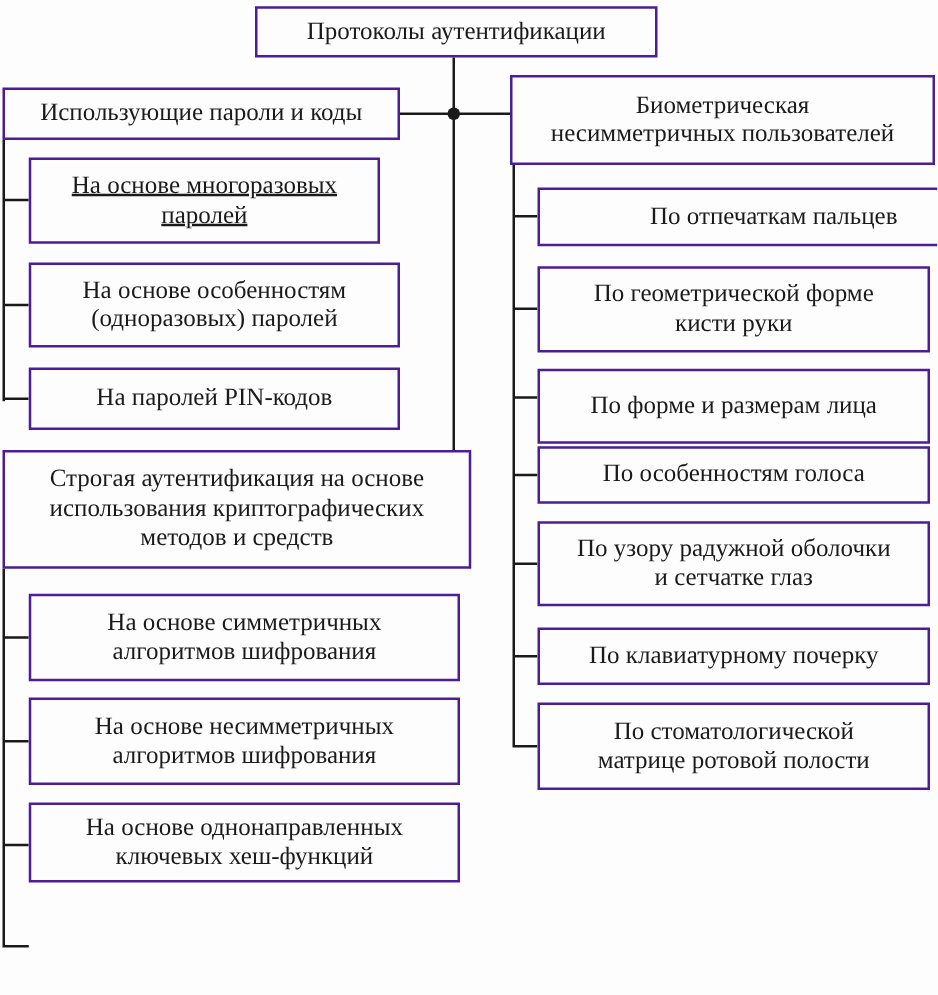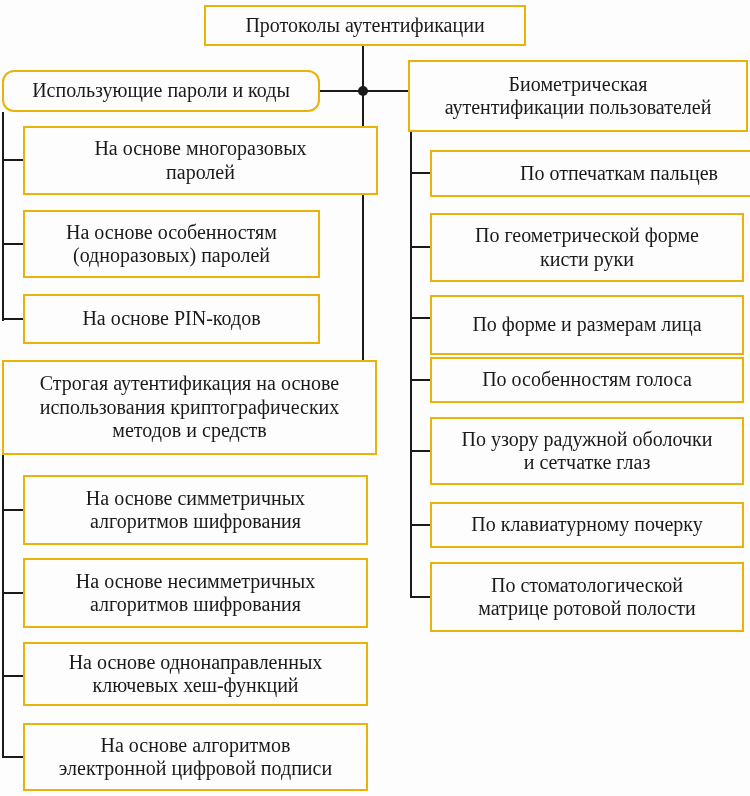--- a/index.html
+++ b/index.html
@@ -12,21 +12,21 @@
     width: 750px;
     height: 796px;
     background: #fdfdfd;
     font-family: "Liberation Serif", "DejaVu Serif", serif;
     color: #1a1a1a;
     overflow: hidden;
   }
   .box {
     position: absolute;
     box-sizing: border-box;
-    border: 2px solid #eab308;
+    border: 2px solid #4c1d95;
     background: #fdfdfd;
     display: flex;
     align-items: center;
     justify-content: center;
     text-align: center;
     font-size: 20px;
     line-height: 1.17;
     white-space: pre-line;
     padding: 1px 4px;
   }
@@ -46,52 +46,50 @@
 <body>
 
 <div id="canvas">
 
   <div class="box" style="left:204px; top:5px; width:322px; height:41px;">Протоколы аутентификации</div>
 
   <div class="vline" style="left:362px; top:46px; width:2px; height:316px;"></div>
   <div class="hline" style="left:320px; top:90px; width:88px; height:2px;"></div>
   <div class="dot" style="left:358px; top:86px;"></div>
 
-  <div class="box" style="left:2px; top:70px; width:318px; height:42px;border-radius:12px;">Использующие пароли и коды</div>
+  <div class="box" style="left:2px; top:70px; width:318px; height:42px;">Использующие пароли и коды</div>
   <div class="vline" style="left:2px; top:112px; width:2px; height:209px;"></div>
   <div class="stub" style="left:4px; top:159px; width:19px; height:2px;"></div>
   <div class="stub" style="left:4px; top:243px; width:19px; height:2px;"></div>
   <div class="stub" style="left:4px; top:318px; width:19px; height:2px;"></div>
 
-  <div class="box" style="left:23px; top:126px; width:355px; height:69px;">На основе многоразовых
+  <div class="box" style="left:23px; top:126px; width:281px; height:69px;text-decoration:underline;">На основе многоразовых
 паролей</div>
   <div class="box" style="left:23px; top:210px; width:297px; height:68px;">На основе особенностям
 (одноразовых) паролей</div>
-  <div class="box" style="left:23px; top:294px; width:297px; height:50px;">На основе PIN-кодов</div>
+  <div class="box" style="left:23px; top:294px; width:297px; height:50px;">На паролей PIN-кодов</div>
 
   <div class="box" style="left:2px; top:360px; width:375px; height:95px;">Строгая аутентификация на основе
 использования криптографических
 методов и средств</div>
   <div class="vline" style="left:2px; top:455px; width:2px; height:303px;"></div>
   <div class="stub" style="left:4px; top:509px; width:19px; height:2px;"></div>
   <div class="stub" style="left:4px; top:592px; width:19px; height:2px;"></div>
   <div class="stub" style="left:4px; top:675px; width:19px; height:2px;"></div>
   <div class="stub" style="left:4px; top:756px; width:19px; height:2px;"></div>
 
   <div class="box" style="left:23px; top:475px; width:345px; height:70px;">На основе симметричных
 алгоритмов шифрования</div>
   <div class="box" style="left:23px; top:558px; width:345px; height:70px;">На основе несимметричных
 алгоритмов шифрования</div>
   <div class="box" style="left:23px; top:642px; width:345px; height:64px;">На основе однонаправленных
 ключевых хеш-функций</div>
-  <div class="box" style="left:23px; top:723px; width:345px; height:68px;">На основе алгоритмов
-электронной цифровой подписи</div>
 
   <div class="box" style="left:408px; top:60px; width:340px; height:72px;">Биометрическая
-аутентификации пользователей</div>
+несимметричных пользователей</div>
   <div class="vline" style="left:410px; top:132px; width:2px; height:466px;"></div>
   <div class="stub" style="left:412px; top:172px; width:18px; height:2px;"></div>
   <div class="stub" style="left:412px; top:246px; width:18px; height:2px;"></div>
   <div class="stub" style="left:412px; top:317px; width:18px; height:2px;"></div>
   <div class="stub" style="left:412px; top:379px; width:18px; height:2px;"></div>
   <div class="stub" style="left:412px; top:450px; width:18px; height:2px;"></div>
   <div class="stub" style="left:412px; top:524px; width:18px; height:2px;"></div>
   <div class="stub" style="left:412px; top:596px; width:18px; height:2px;"></div>
 
   <div class="box" style="left:430px; top:150px; width:378px; height:47px;">По отпечаткам пальцев</div>

